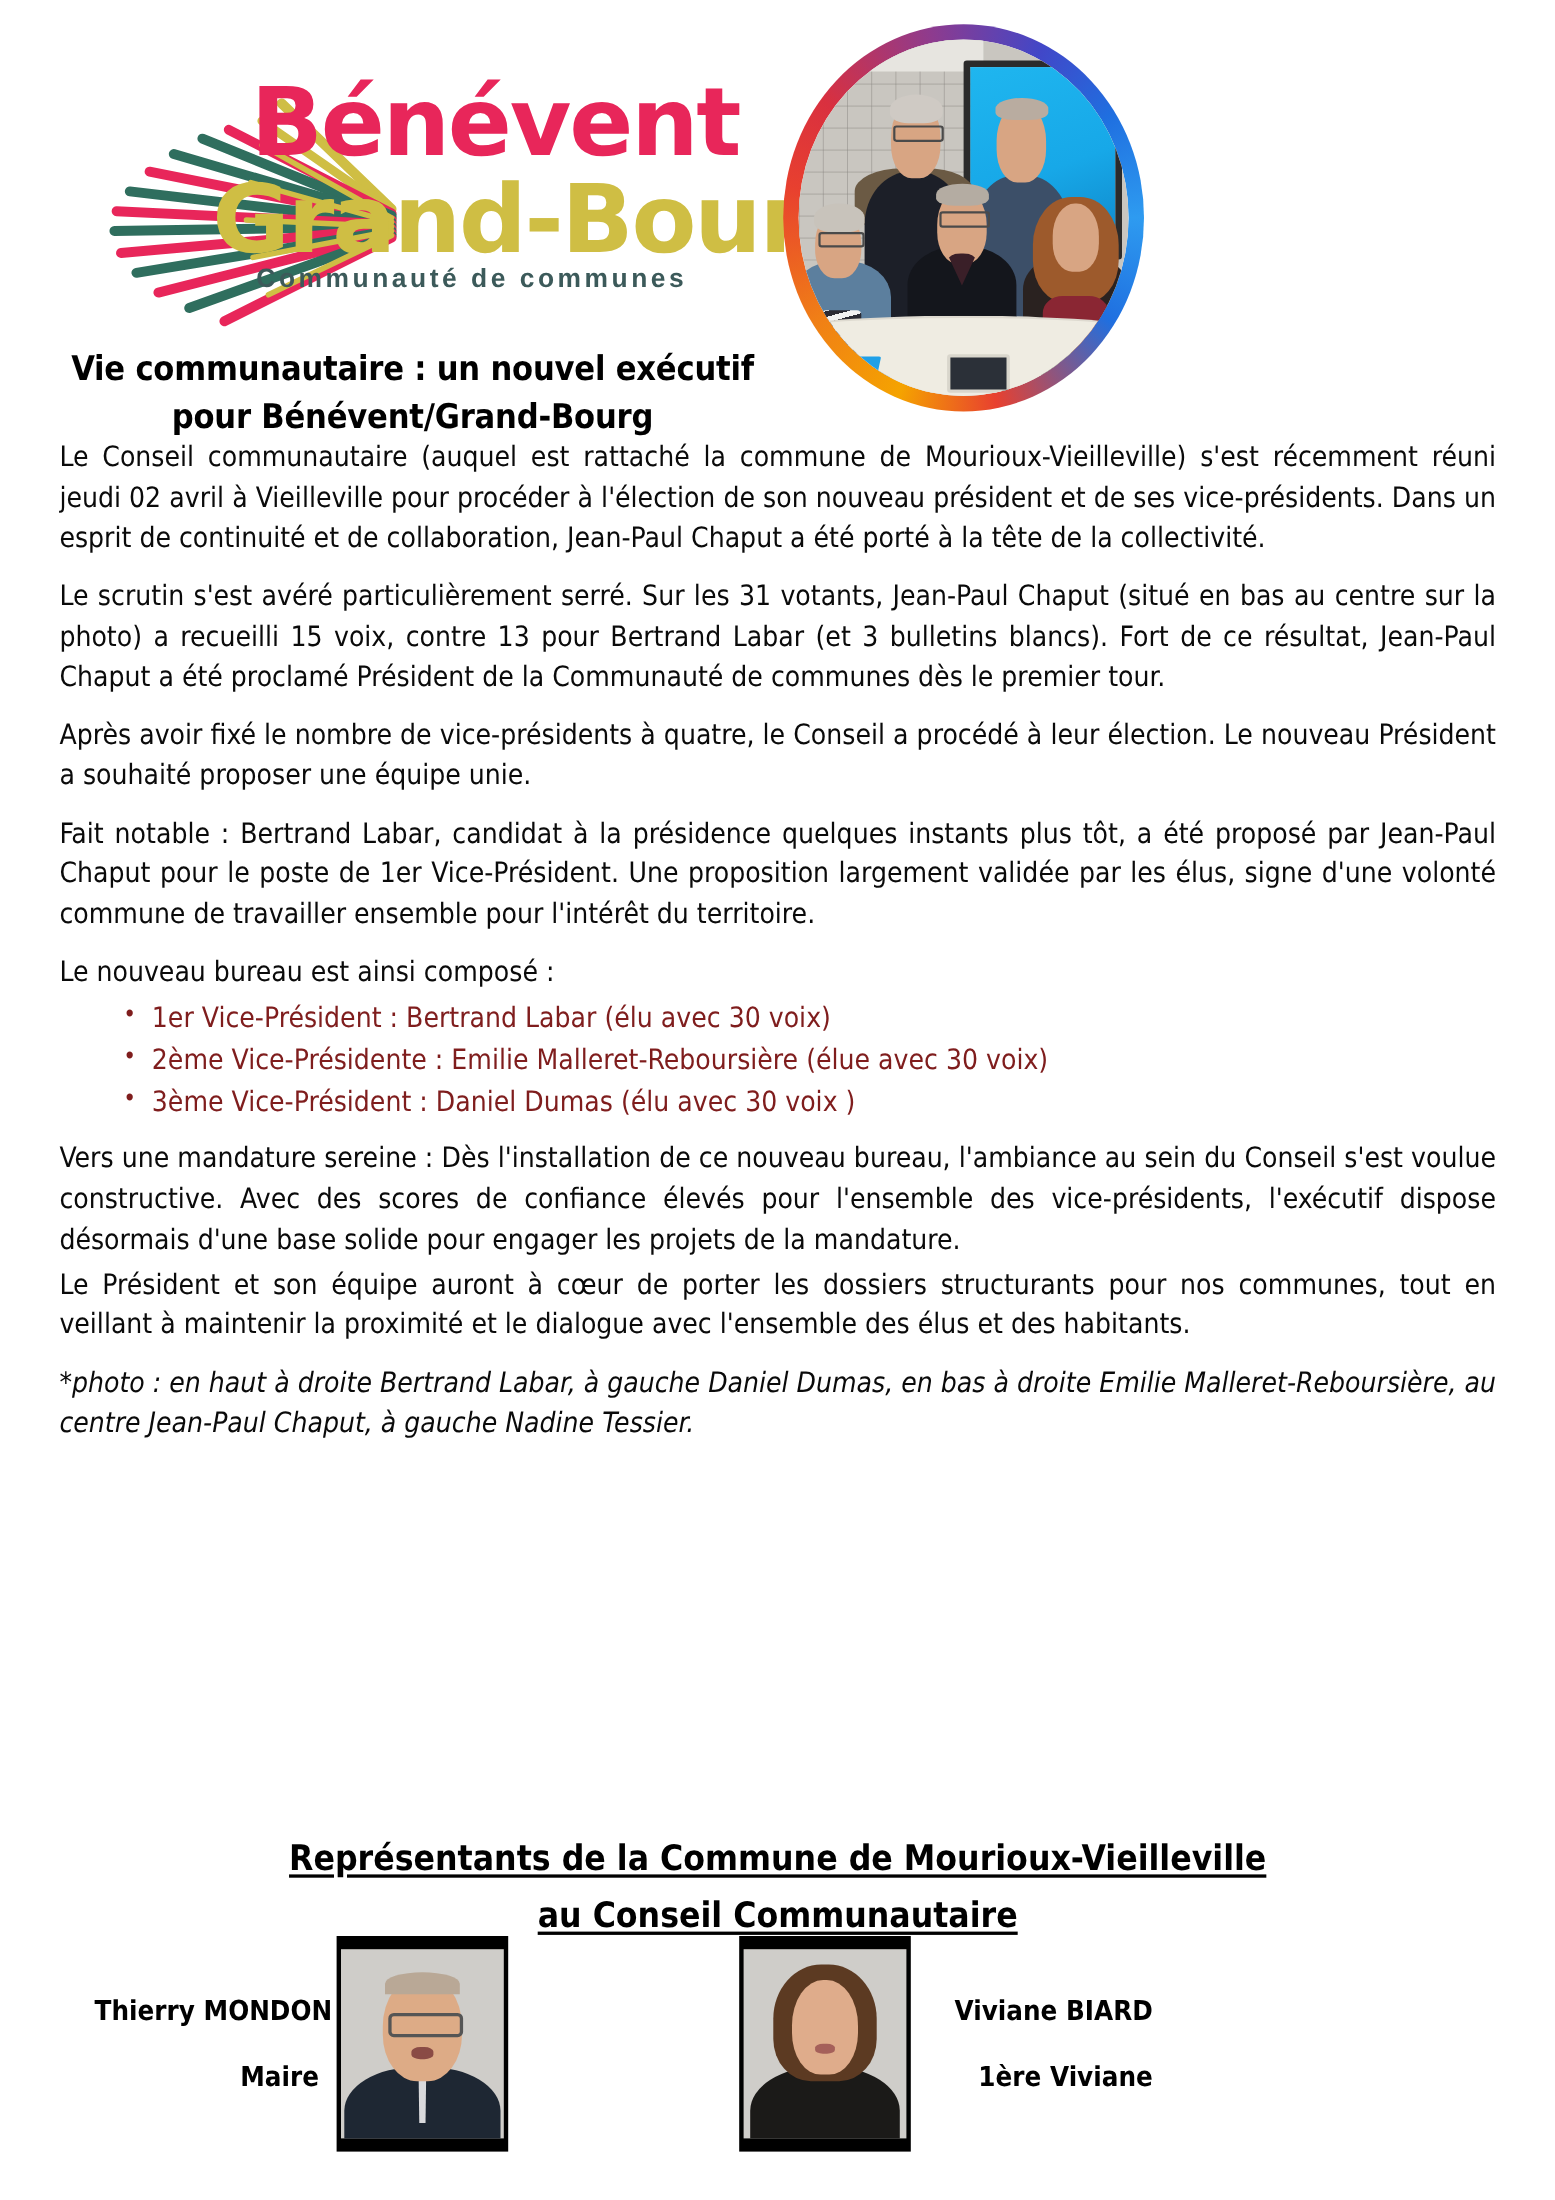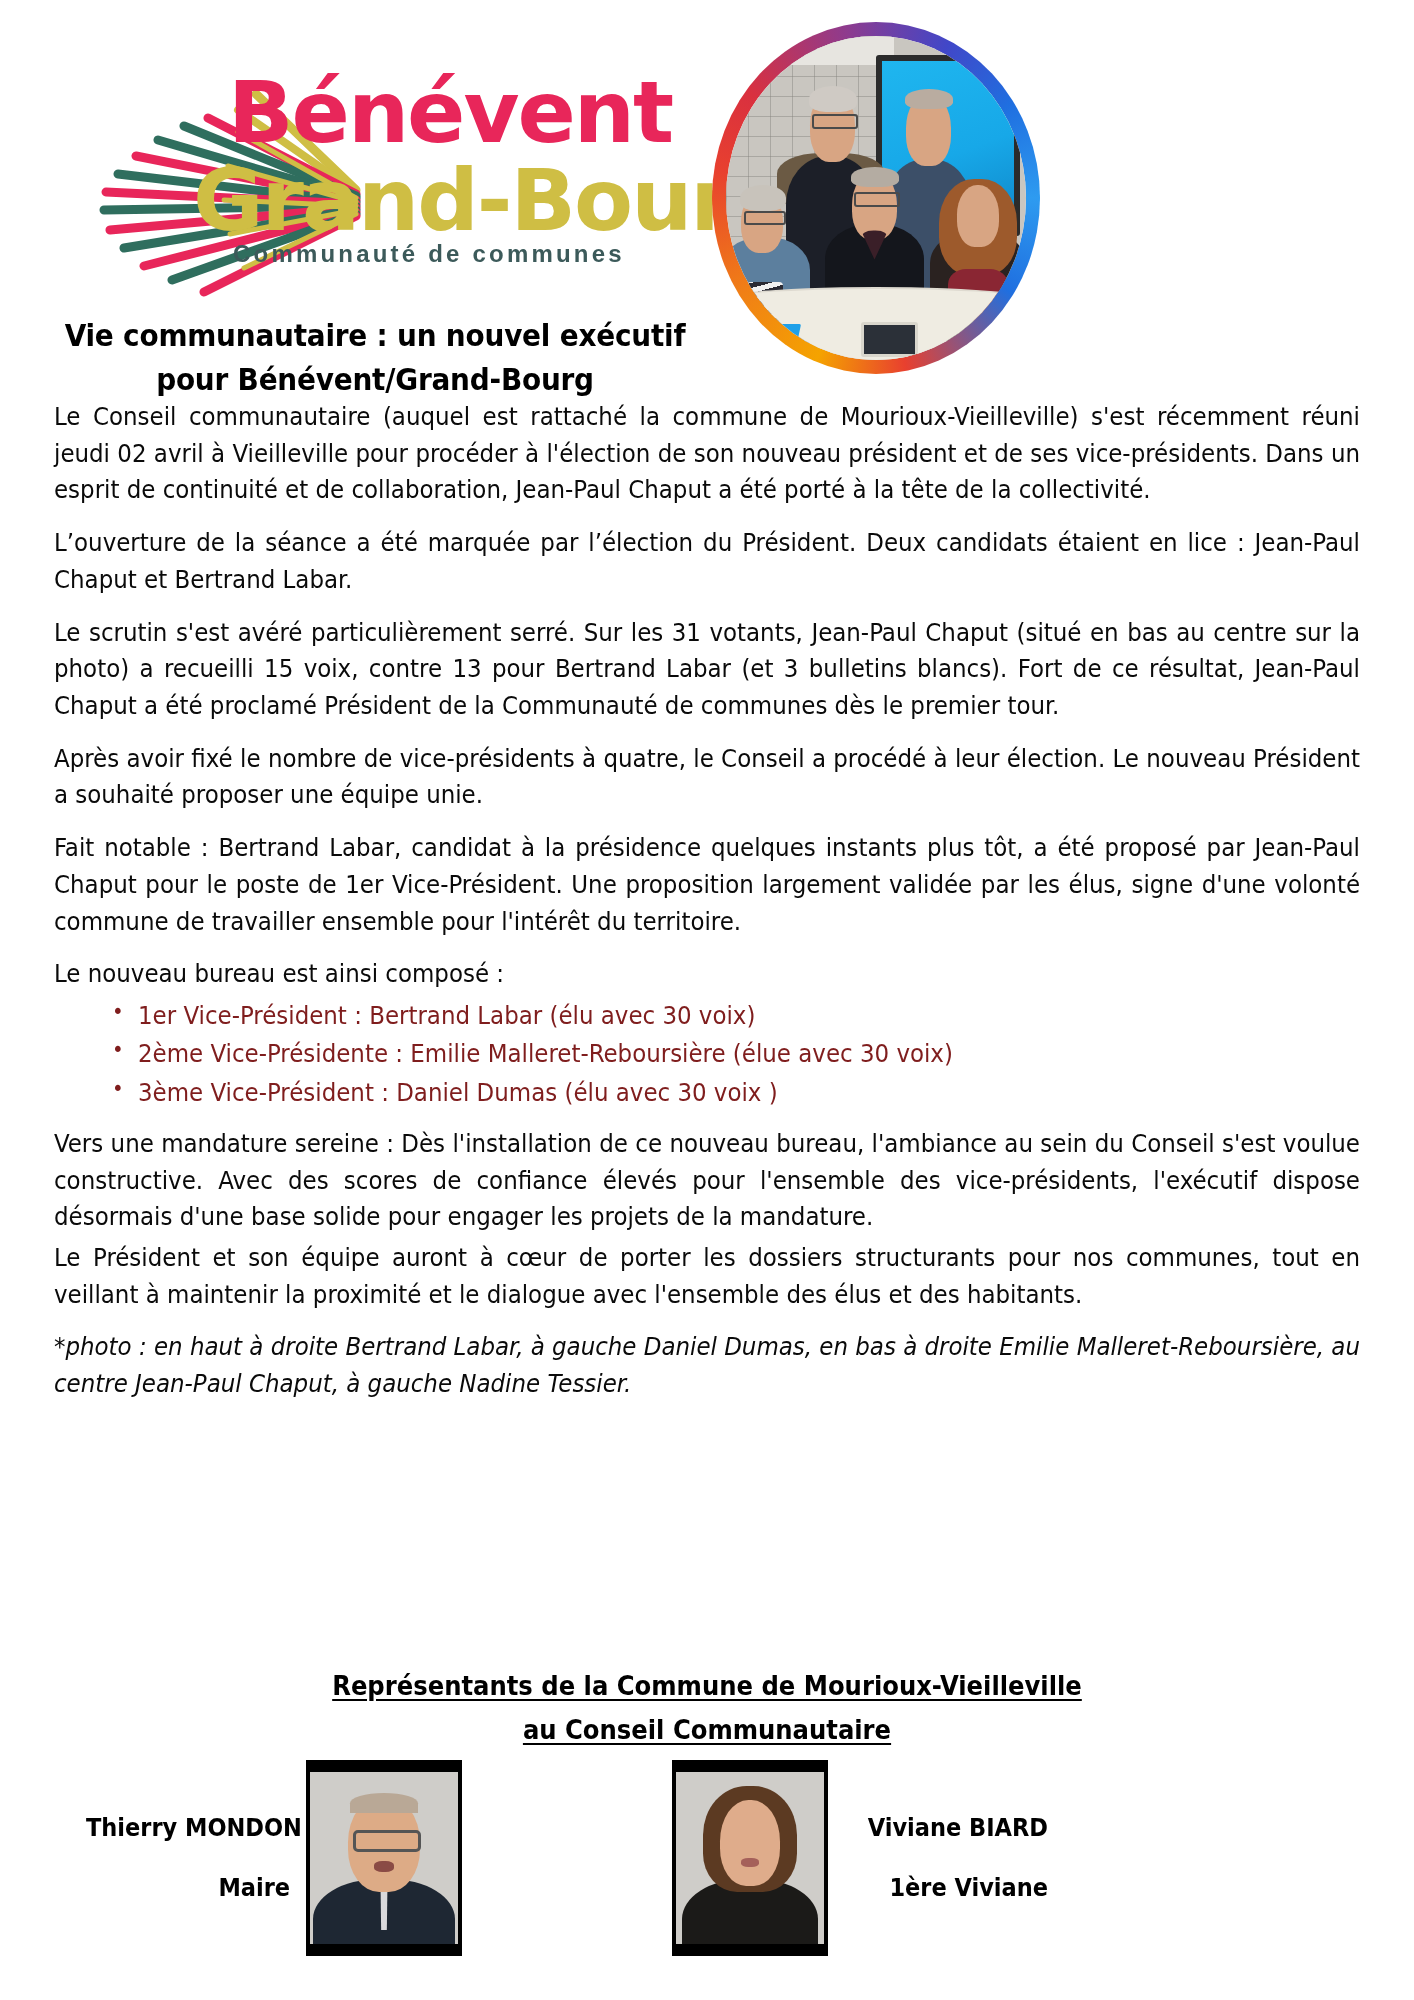--- a/index.html
+++ b/index.html
@@ -286,21 +286,21 @@
   }
 
   
   .bottom-heading {
     position: absolute;
     left: 0;
     top: 1664px;
     width: 1414px;
     text-align: center;
     font-family: "DejaVu Sans Condensed", "Liberation Sans Narrow", "Liberation Sans", sans-serif;
-    font-size: 27px;
+    font-size: 32px;
     font-weight: bold;
     line-height: 1.62;
     color: #000;
   }
   .bottom-heading span.u {
     text-decoration: underline;
     text-underline-offset: 4px;
   }
 
   .portraits {
@@ -440,21 +440,20 @@
         <div class="ph-table"></div>
         <div class="ph-blue-folder"></div>
         <div class="ph-tablet"></div>
       </div>
     </div>
   </div>
 
   <div class="content">
 
     <p class="para">Le Conseil communautaire (auquel est rattaché la commune de Mourioux-Vieilleville) s'est récemment réuni jeudi 02 avril à Vieilleville pour procéder à l'élection de son nouveau président et de ses vice-présidents. Dans un esprit de continuité et de collaboration, Jean-Paul Chaput a été porté à la tête de la collectivité.</p>
-    <p class="para">L’ouverture de la séance a été marquée par l’élection du Président. Deux candidats étaient en lice : Jean-Paul Chaput et Bertrand Labar.</p>
     <p class="para">Le scrutin s'est avéré particulièrement serré. Sur les 31 votants, Jean-Paul Chaput (situé en bas au centre sur la photo) a recueilli 15 voix, contre 13 pour Bertrand Labar (et 3 bulletins blancs). Fort de ce résultat, Jean-Paul Chaput a été proclamé Président de la Communauté de communes dès le premier tour.</p>
     <p class="para">Après avoir fixé le nombre de vice-présidents à quatre, le Conseil a procédé à leur élection. Le nouveau Président a souhaité proposer une équipe unie.</p>
     <p class="para">Fait notable : Bertrand Labar, candidat à la présidence quelques instants plus tôt, a été proposé par Jean-Paul Chaput pour le poste de 1er Vice-Président. Une proposition largement validée par les élus, signe d'une volonté commune de travailler ensemble pour l'intérêt du territoire.</p>
 
     <p class="para tight flush">Le nouveau bureau est ainsi composé :</p>
 
     <ul class="bureau">
       <li>1er Vice-Président : Bertrand Labar (élu avec 30 voix)</li>
       <li>2ème Vice-Présidente : Emilie Malleret-Reboursière (élue avec 30 voix)</li>
       <li>3ème Vice-Président : Daniel Dumas (élu avec 30 voix )</li>

